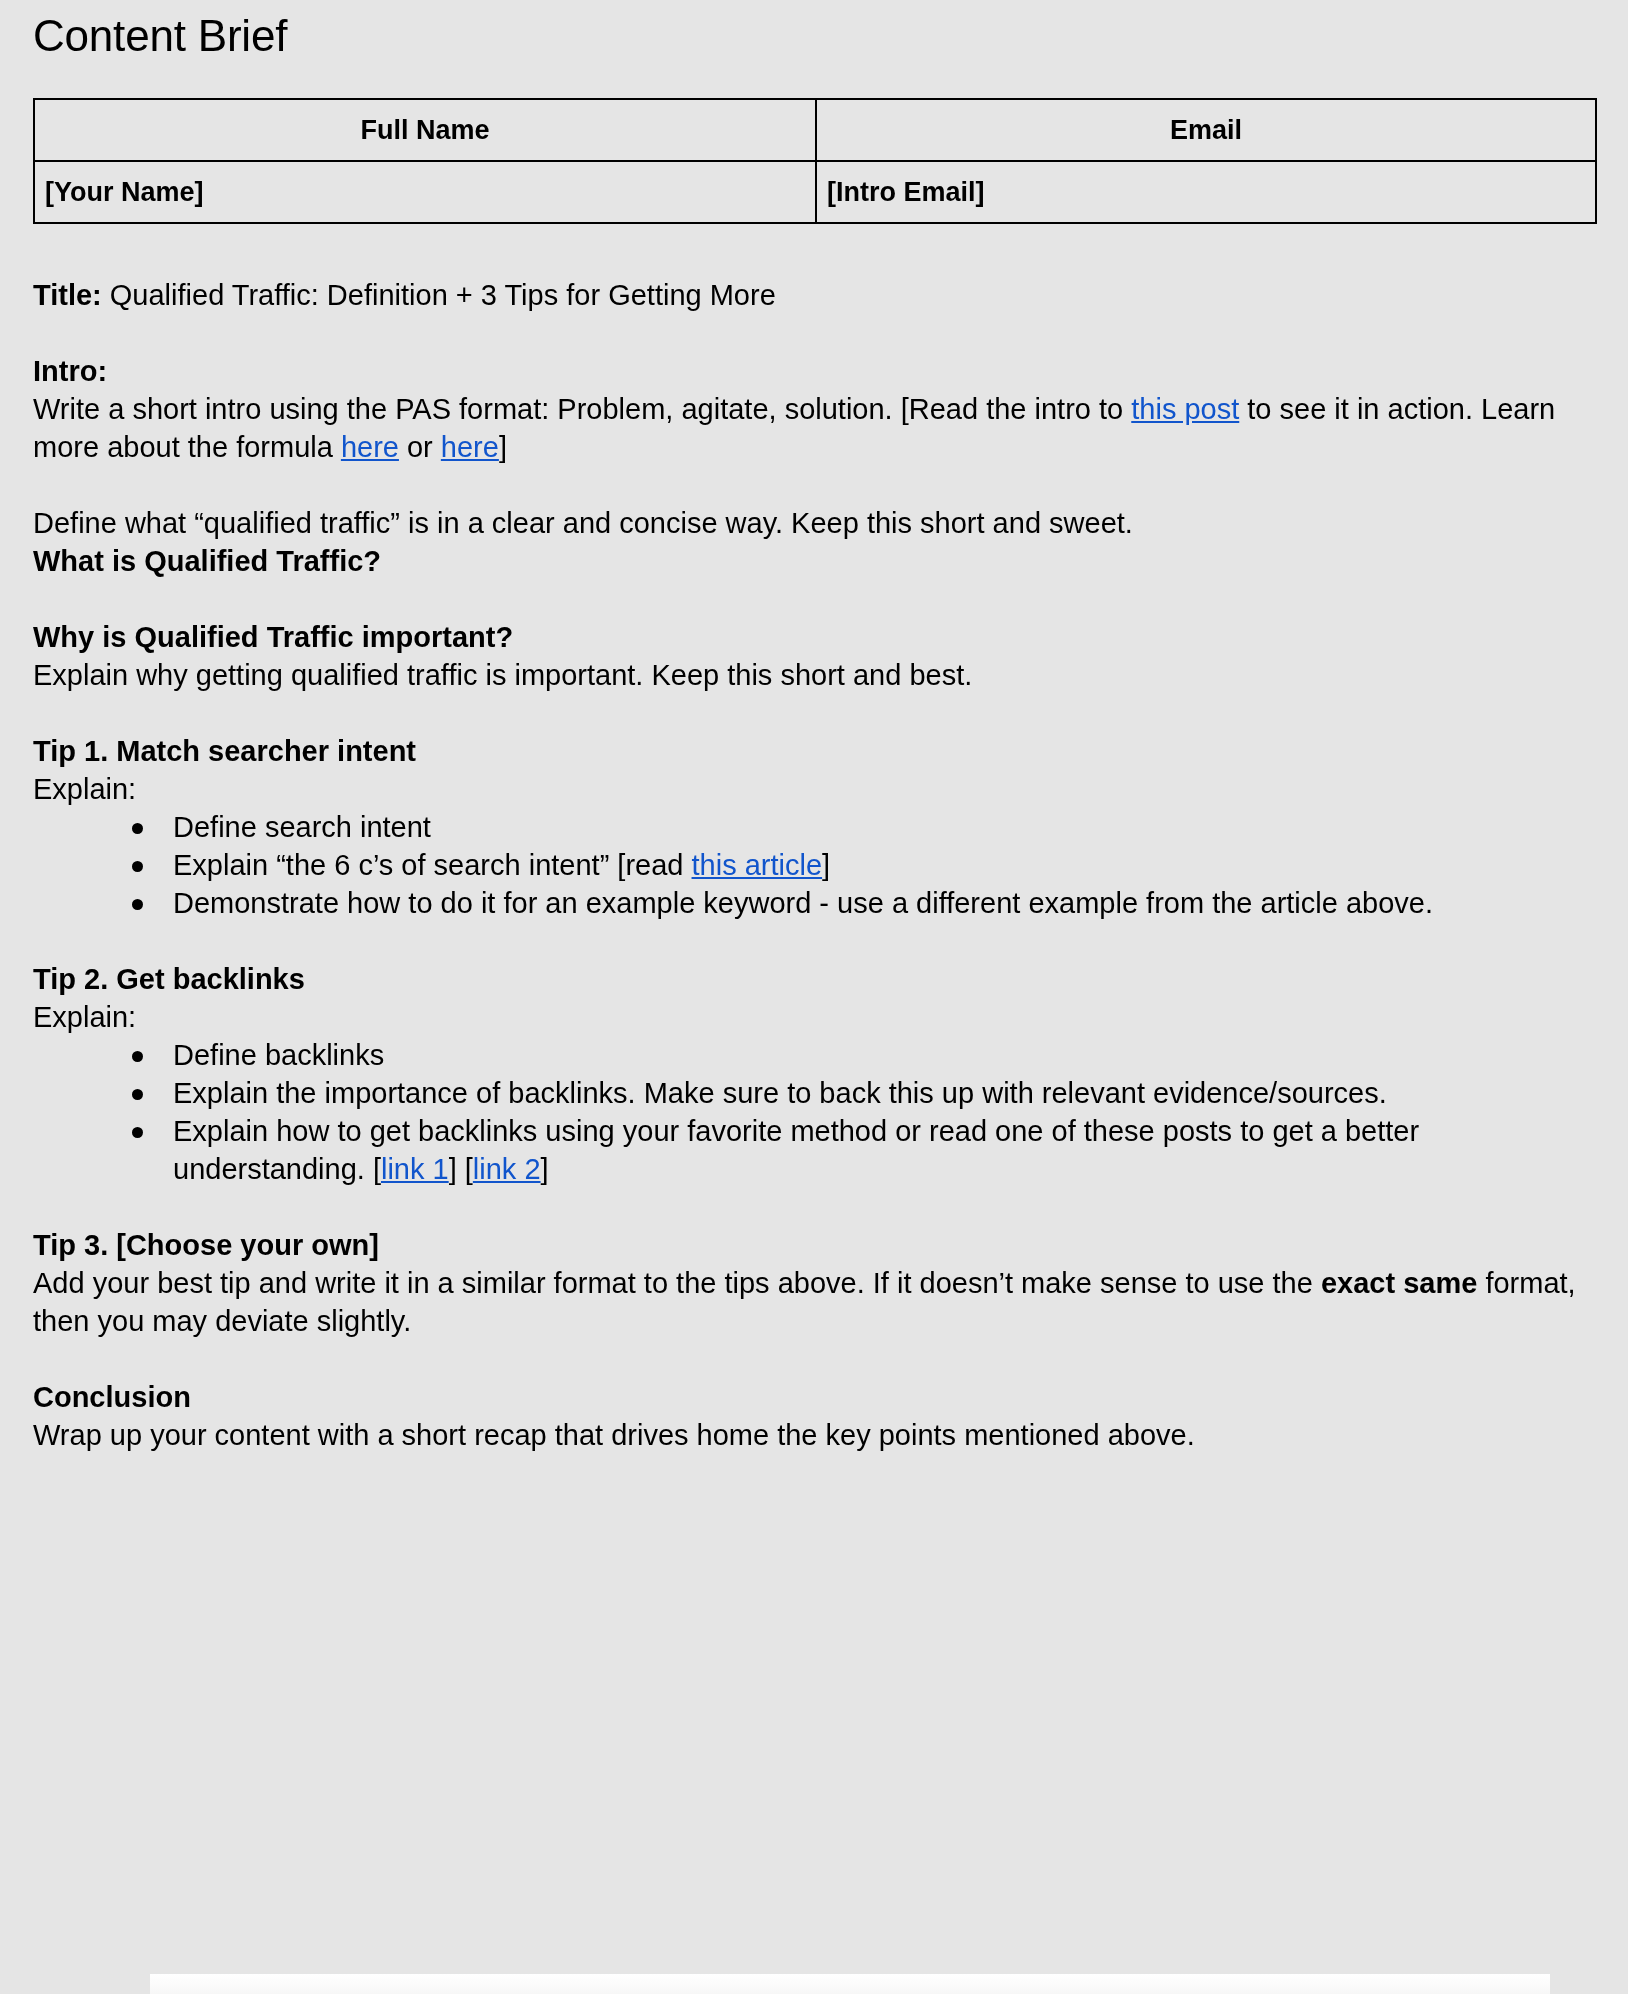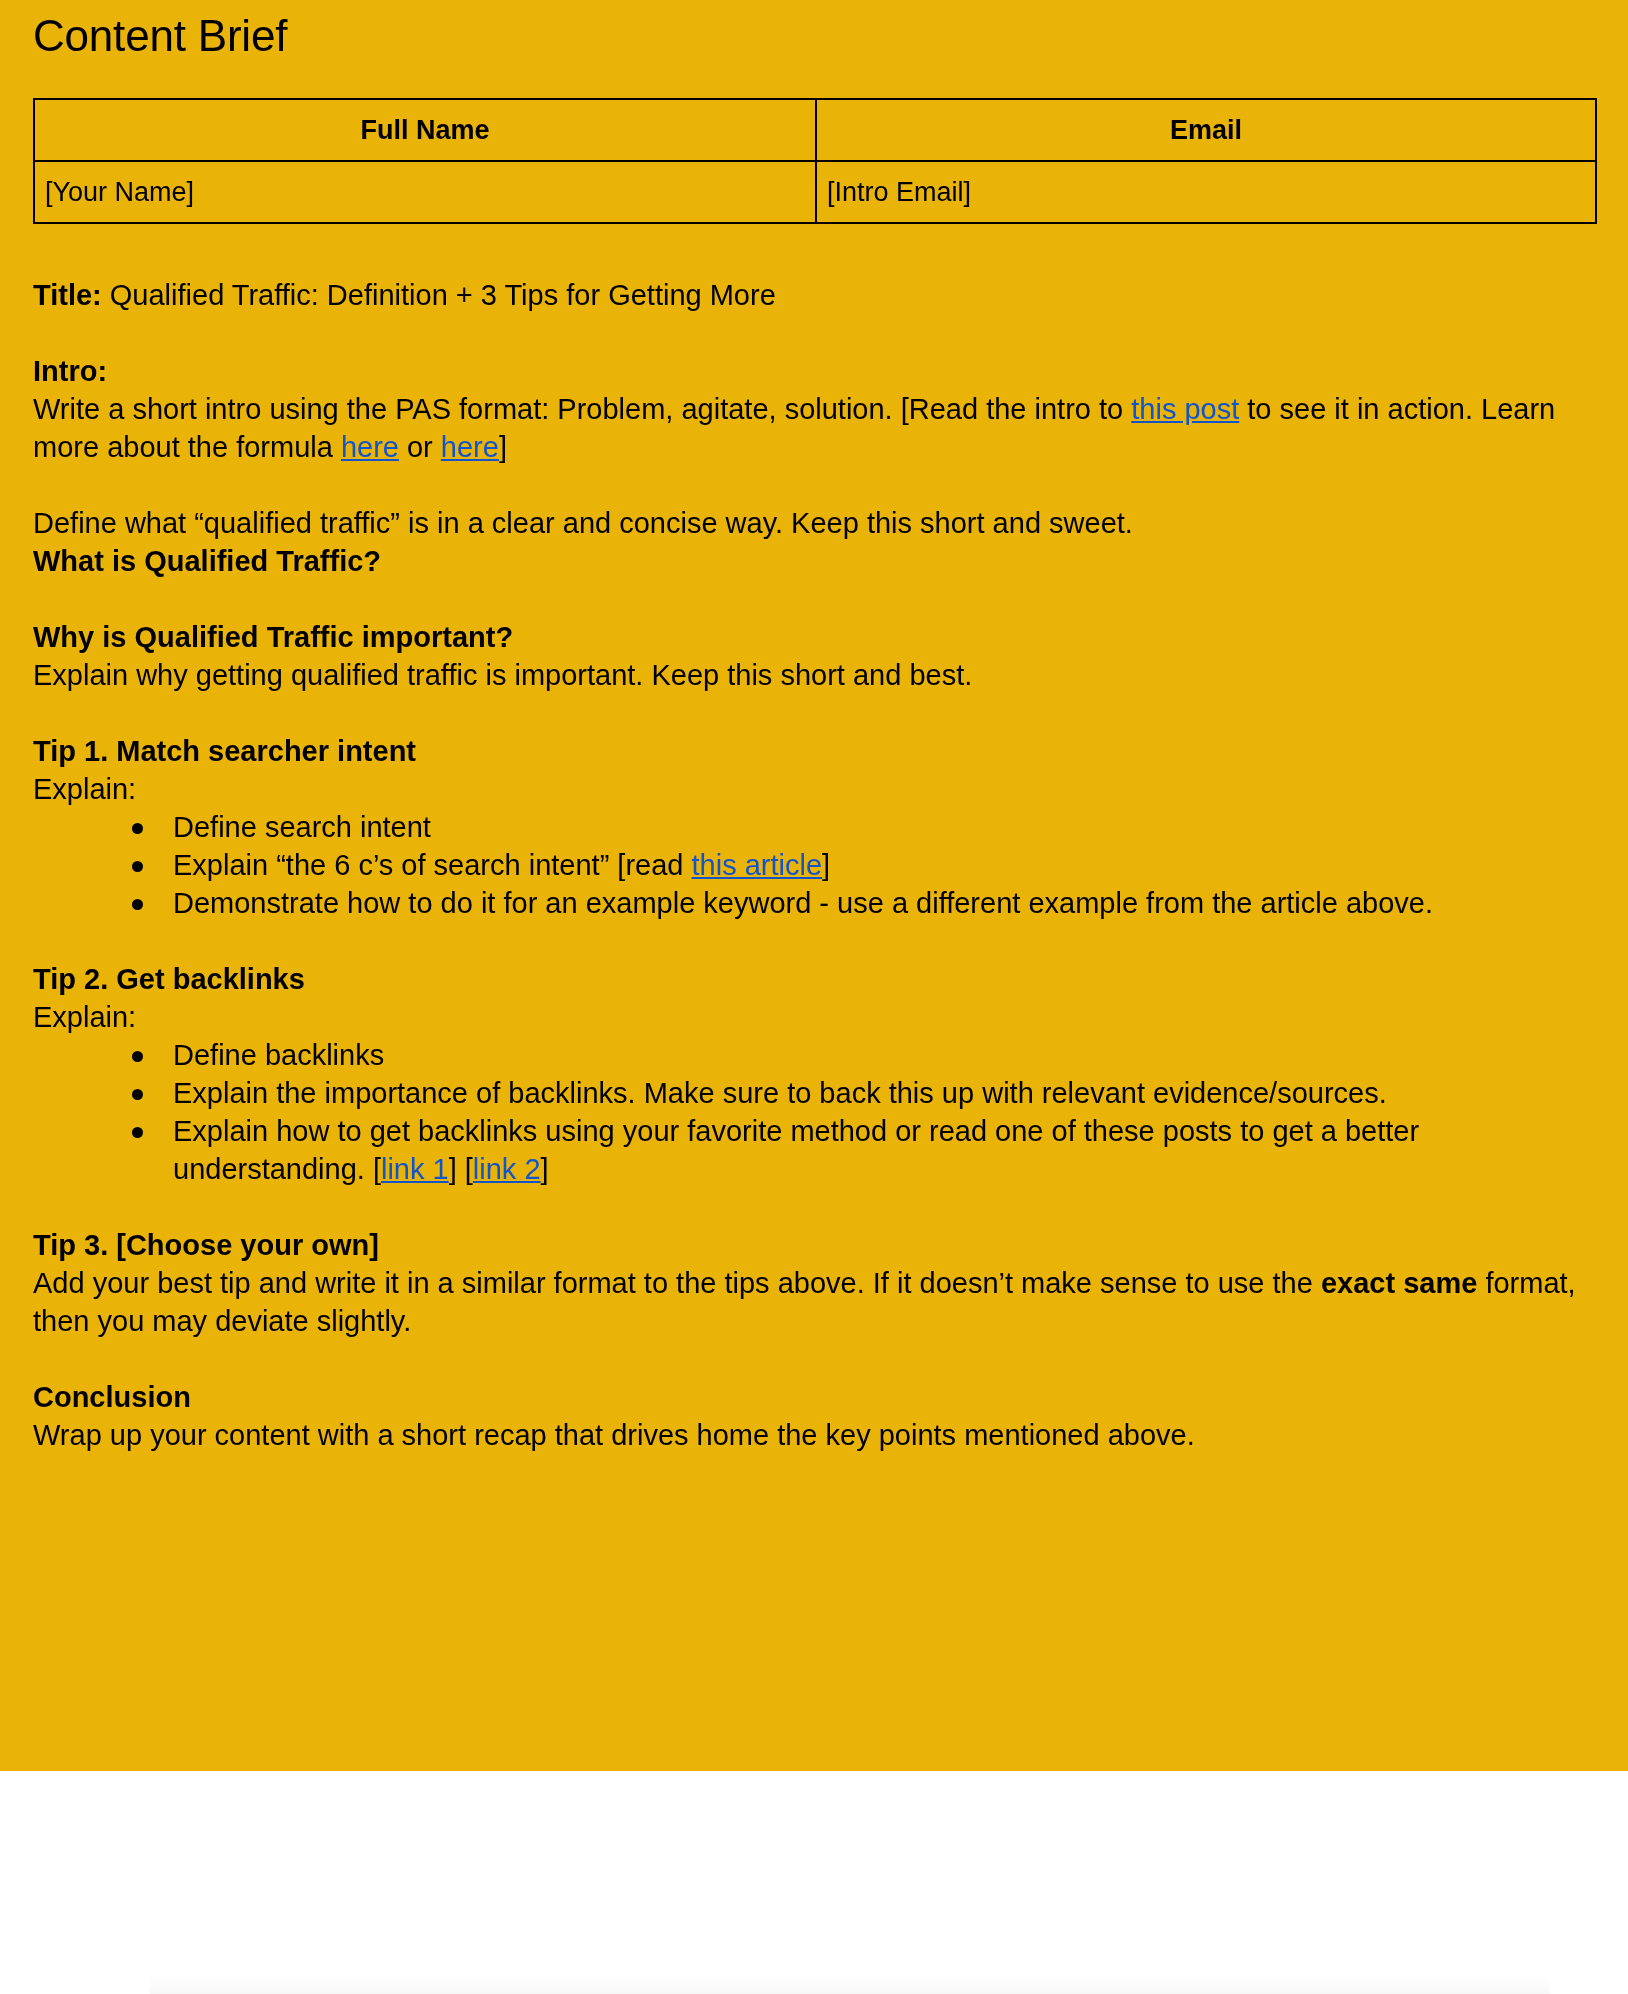--- a/index.html
+++ b/index.html
@@ -14,22 +14,22 @@
     font-family: "Liberation Sans", sans-serif;
     color: #000000;
     overflow: hidden;
   }
 
   .page {
     position: absolute;
     left: 0;
     top: 0;
     width: 1628px;
-    height: 1771px;
-    background: #eab308;
+    height: 1994px;
+    background: #e5e5e5;
     box-sizing: border-box;
     padding: 0 30px;
   }
 
   
   .doc-title {
     font-size: 44px;
     font-weight: 400;
     line-height: 1;
     letter-spacing: -0.2px;
@@ -55,21 +55,21 @@
   }
   .info-table th {
     text-align: center;
     font-weight: 700;
     height: 62px;
     padding: 6px 10px;
     vertical-align: middle;
   }
   .info-table td {
     text-align: left;
-    font-weight: 400;
+    font-weight: 700;
     height: 62px;
     padding: 6px 10px;
     vertical-align: middle;
   }
   .col-name { width: 782px; }
   .col-email { width: 780px; }
 
   
   .body-wrap {
     margin-top: 52px;

